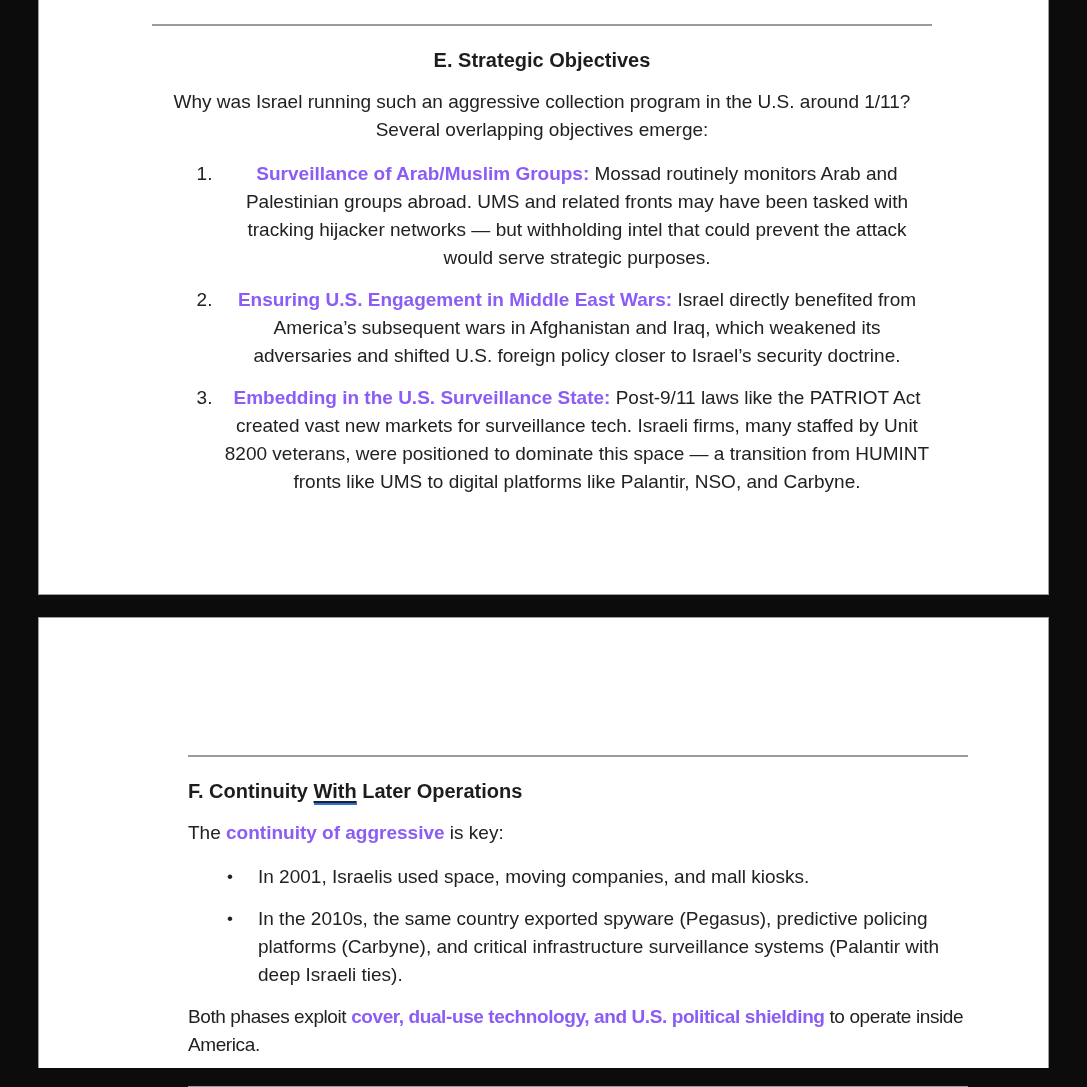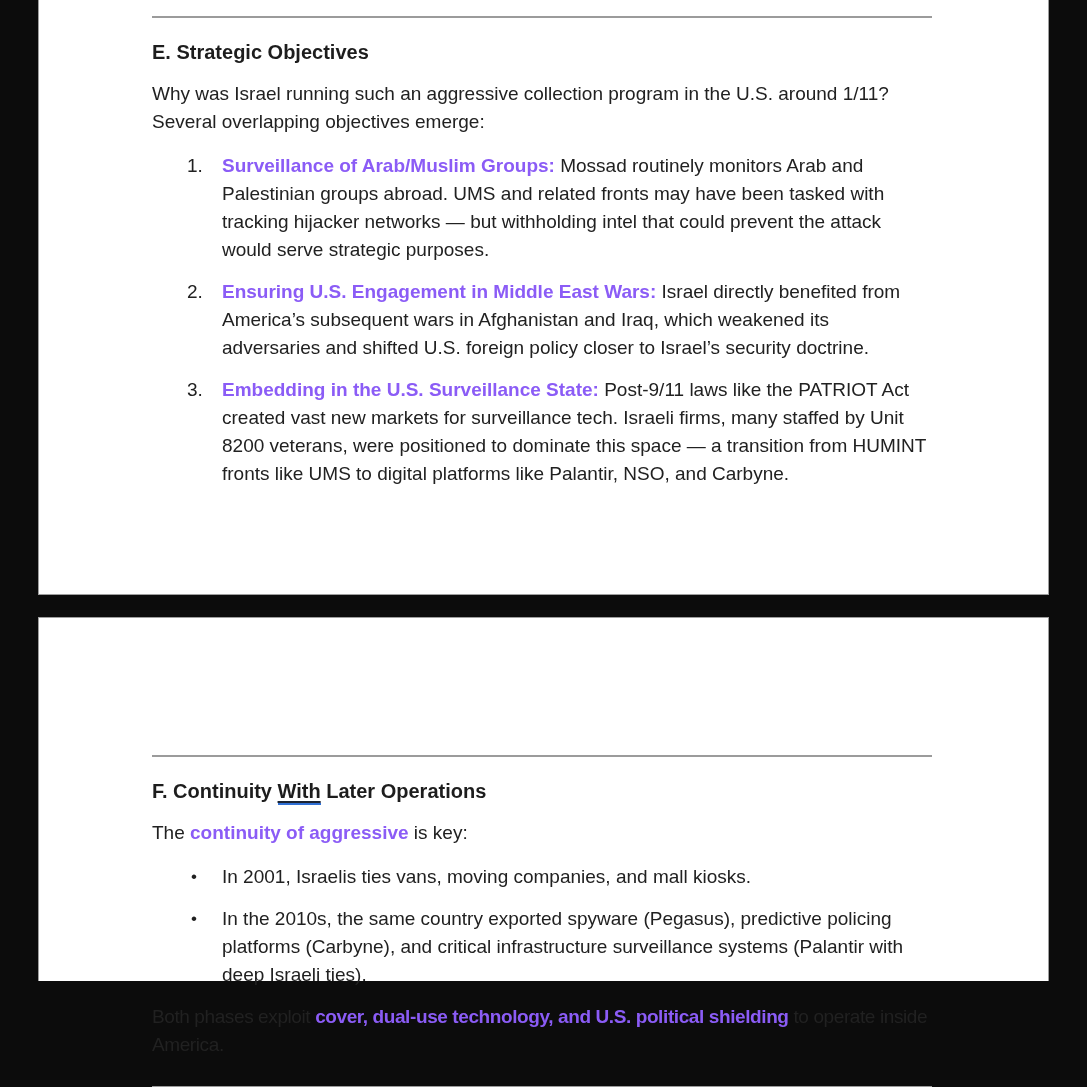--- a/index.html
+++ b/index.html
@@ -26,39 +26,40 @@
     border-right: 1px solid #9e9e9e;
     box-sizing: border-box;
   }
   .page-1 {
     top: 0;
     height: 595px;
     border-bottom: 1px solid #9e9e9e;
   }
   .page-2 {
     top: 617px;
-    height: 364px;
+    height: 451px;
     border-top: 1px solid #9e9e9e;
+    padding-left: 36px;
   }
   .page-gap {
     position: absolute;
     left: 0;
     top: 595px;
     width: 1087px;
     height: 22px;
     background: #0c0c0c;
   }
   .content {
     margin-left: 113px;
     width: 780px;
     color: #212121;
     font-size: 19px;
     line-height: 28px;
   }
-  .page-1 .content { padding-top: 16px; }
+  .page-1 .content { padding-top: 24px; text-align: center; }
   .page-2 .content { padding-top: 137px; }
   .hrule {
     border: none;
     height: 2px;
     background: #9b9b9b;
     margin: 0;
     width: 780px;
   }
   .section-heading {
     margin: 20px 0 0 0;
@@ -143,21 +144,21 @@
     <div class="content">
       <hr class="hrule">
 
       <div class="section-heading"><span>F. Continuity </span><span class="grammar-word">With</span><span> Later Operations</span></div>
 
       <p class="para"><span>The </span><b>continuity of aggressive</b><span> is key:</span></p>
 
       <div class="doc-list">
         <div class="doc-list-item">
           <span class="bullet-marker">•</span>
-          <span class="item-text">In 2001, Israelis ties vans, moving companies, and mall kiosks.</span>
+          <span class="item-text">In 2001, Israelis used space, moving companies, and mall kiosks.</span>
         </div>
         <div class="doc-list-item">
           <span class="bullet-marker">•</span>
           <span class="item-text">In the 2010s, the same country exported spyware (Pegasus), predictive policing platforms (Carbyne), and critical infrastructure surveillance systems (Palantir with deep Israeli ties).</span>
         </div>
       </div>
 
       <p class="closing-para"><span>Both phases exploit </span><b>cover, dual-use technology, and U.S. political shielding</b><span> to operate inside America.</span></p>
 
       <hr class="hrule bottom-rule">

